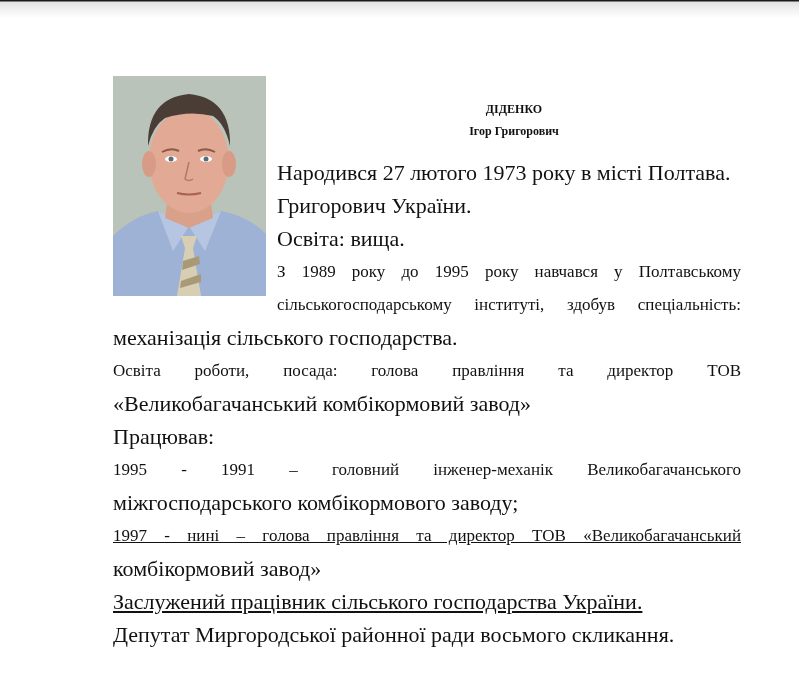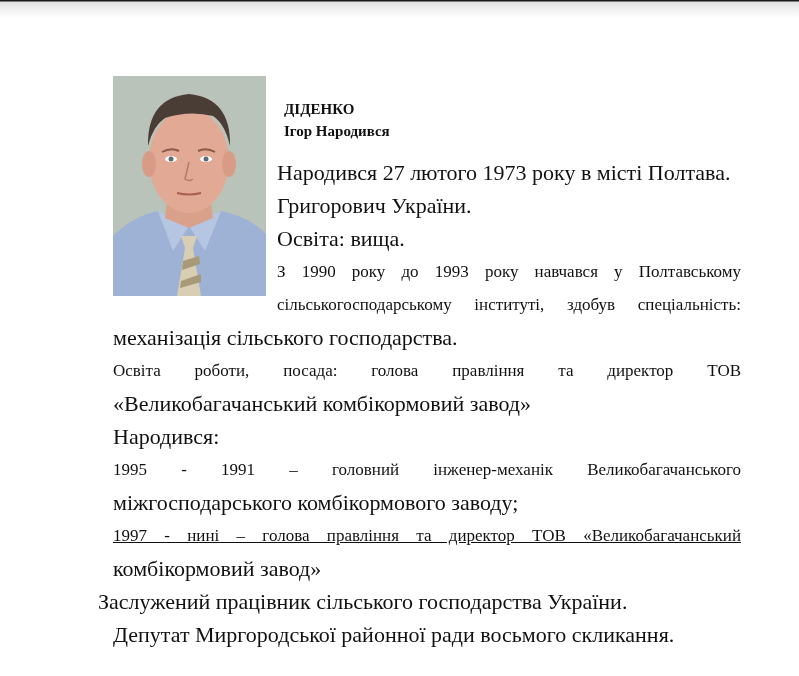--- a/index.html
+++ b/index.html
@@ -12,22 +12,22 @@
   .topbar {
     position: absolute; left: 0; top: 0; width: 799px; height: 18px;
     background: linear-gradient(#1a1a1a 0px, #1a1a1a 1px, #e2e2e2 2px, #f2f2f2 10px, #ffffff 18px);
   }
   .photo {
     position: absolute; left: 113px; top: 76px; width: 153px; height: 220px;
     background: #b9c2b8; overflow: hidden;
   }
   .photo svg { display: block; }
   .title {
-    position: absolute; left: 284px; width: 480px; text-align: left;
-    font-weight: bold; font-size: 15px; line-height: 20px;
+    position: absolute; left: 274px; width: 480px; text-align: center;
+    font-weight: bold; font-size: 12px; line-height: 20px;
   }
   .line {
     position: absolute; font-size: 22px; line-height: 20px; white-space: nowrap;
   }
   .just {
     position: absolute; font-size: 17px; line-height: 20px;
     text-align: justify; text-align-last: justify; white-space: nowrap;
   }
   .just span { display: block; }
 </style>
@@ -62,45 +62,45 @@
     <circle cx="93" cy="83" r="2.5" fill="#5b6b78"></circle>
     <path d="M49 76 Q58 71 66 75" stroke="#8a5a48" stroke-width="2" fill="none"></path>
     <path d="M85 75 Q93 71 102 76" stroke="#8a5a48" stroke-width="2" fill="none"></path>
 
     <path d="M76 86 L72 103 Q76 106 80 103" stroke="#b47a66" stroke-width="1.5" fill="none"></path>
     <path d="M64 117 Q76 120 88 117" stroke="#a8614f" stroke-width="2" fill="none"></path>
   </svg>
 </div>
 
 <div class="title" style="top:99px;">ДІДЕНКО</div>
-<div class="title" style="top:121px;">Ігор Народився</div>
+<div class="title" style="top:121px;">Ігор Григорович</div>
 
 <div class="line" style="left:277px; top:163px;">Народився 27 лютого 1973 року в місті Полтава.</div>
 <div class="line" style="left:277px; top:196px;">Григорович України.</div>
 <div class="line" style="left:277px; top:229px;">Освіта: вища.</div>
 
 <div class="just" style="left:277px; top:262px; width:464px;">
-  <span>З 1990 року до 1993 року навчався у Полтавському</span>
+  <span>З 1989 року до 1995 року навчався у Полтавському</span>
 </div>
 <div class="just" style="left:277px; top:295px; width:464px;">
   <span>сільськогосподарському інституті, здобув спеціальність:</span>
 </div>
 <div class="line" style="left:113px; top:328px;text-align:center;">механізація сільського господарства.</div>
 
 <div class="just" style="left:113px; top:361px; width:628px;">
   <span>Освіта роботи, посада: голова правління та директор ТОВ</span>
 </div>
 <div class="line" style="left:113px; top:394px;">«Великобагачанський комбікормовий завод»</div>
 
-<div class="line" style="left:113px; top:427px;">Народився:</div>
+<div class="line" style="left:113px; top:427px;">Працював:</div>
 
 <div class="just" style="left:113px; top:460px; width:628px;">
   <span>1995 - 1991 – головний інженер-механік Великобагачанського</span>
 </div>
 <div class="line" style="left:113px; top:493px;">міжгосподарського комбікормового заводу;</div>
 
 <div class="just" style="left:113px; top:526px; width:628px;text-decoration:underline;">
   <span>1997 - нині – голова правління та директор ТОВ «Великобагачанський</span>
 </div>
 <div class="line" style="left:113px; top:559px;">комбікормовий завод»</div>
 
-<div class="line" style="left:98px; top:592px;">Заслужений працівник сільського господарства України.</div>
+<div class="line" style="left:113px; top:592px;text-decoration:underline;">Заслужений працівник сільського господарства України.</div>
 <div class="line" style="left:113px; top:625px;">Депутат Миргородської районної ради восьмого скликання.</div>
 
 </body></html>

